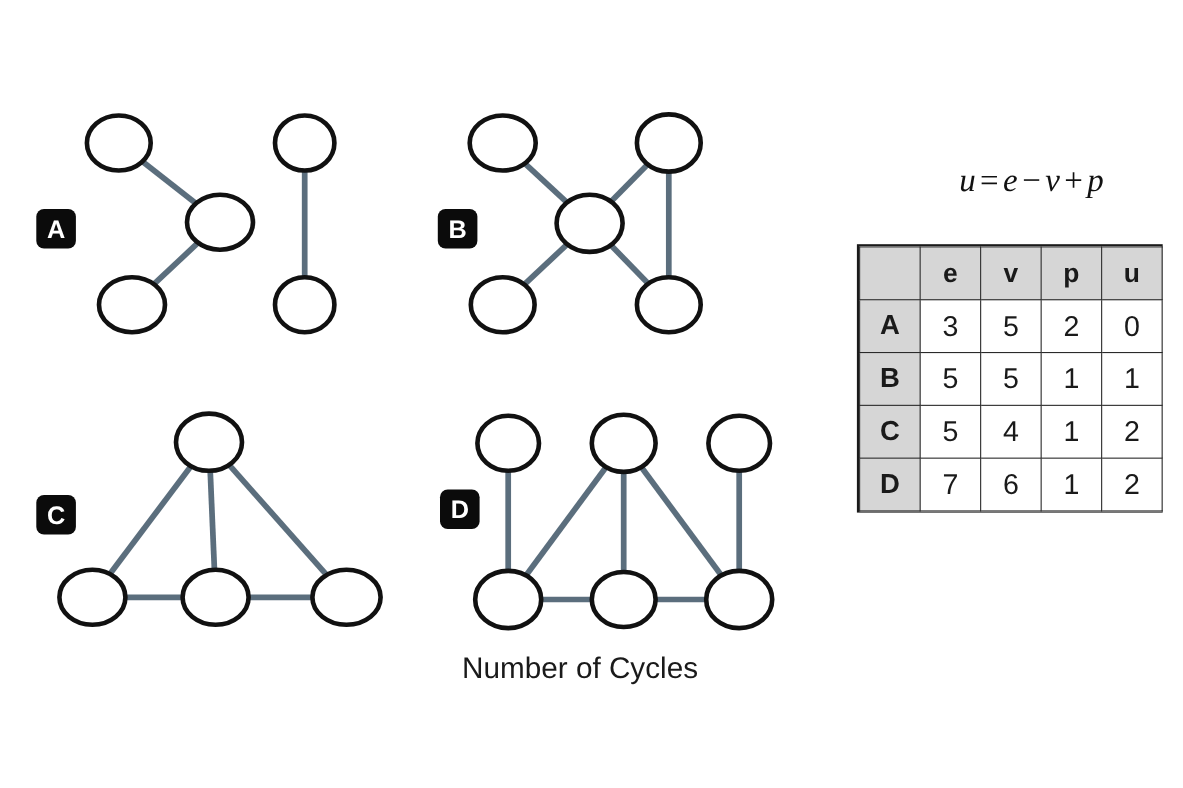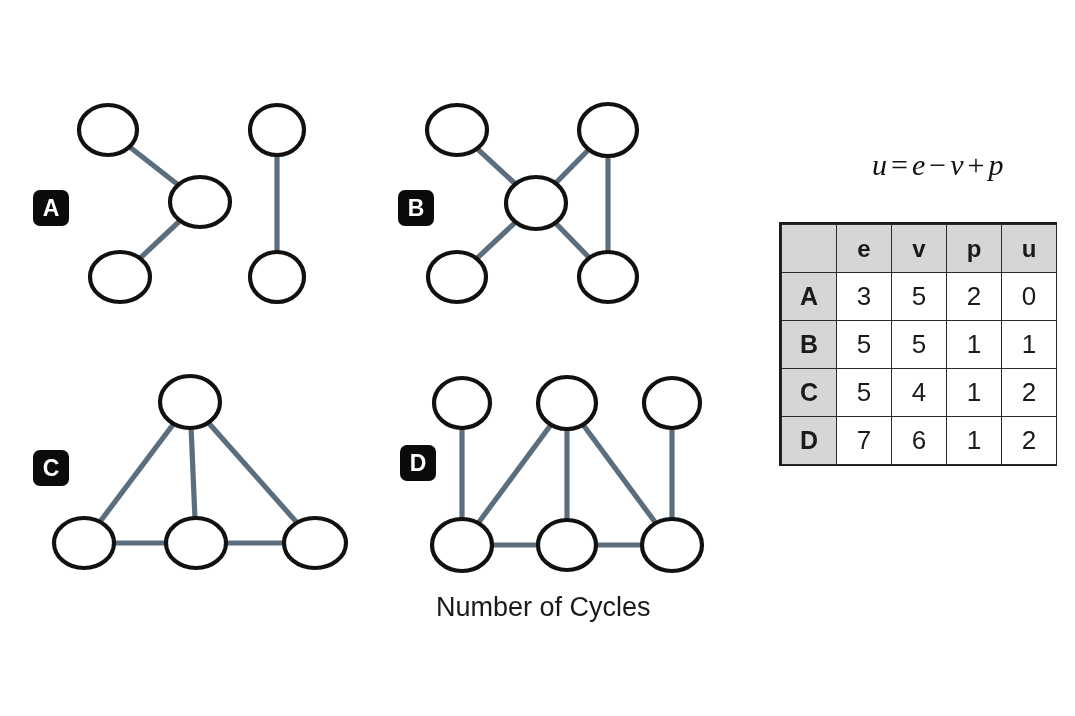--- a/index.html
+++ b/index.html
@@ -168,21 +168,21 @@
         <ellipse cx="567" cy="545" rx="29" ry="25" class="node-ellipse"></ellipse>
         <ellipse cx="672" cy="545" rx="30" ry="26" class="node-ellipse"></ellipse>
       </g>
   </svg>
 
   <div class="panel-badge" style="left: 33px; top: 190px;">A</div>
   <div class="panel-badge" style="left: 398px; top: 190px;">B</div>
   <div class="panel-badge" style="left: 33px; top: 450px;">C</div>
   <div class="panel-badge" style="left: 400px; top: 445px;">D</div>
 
-  <div class="caption" id="figure-caption" style="left: 436px; top: 592px;">Number of Cycles</div>
+  <div class="caption" id="figure-caption" style="left: 420px; top: 592px;">Number of Cycles</div>
 
   <div class="formula" id="euler-formula" style="left: 836px; top: 148px; margin-left: 36px;">
     <span>u</span><span class="op">=</span><span>e</span><span class="op">−</span><span>v</span><span class="op">+</span><span>p</span>
   </div>
 
   <div class="table-frame"></div>
 
   <table id="stats-table">
     <thead>
       <tr>

